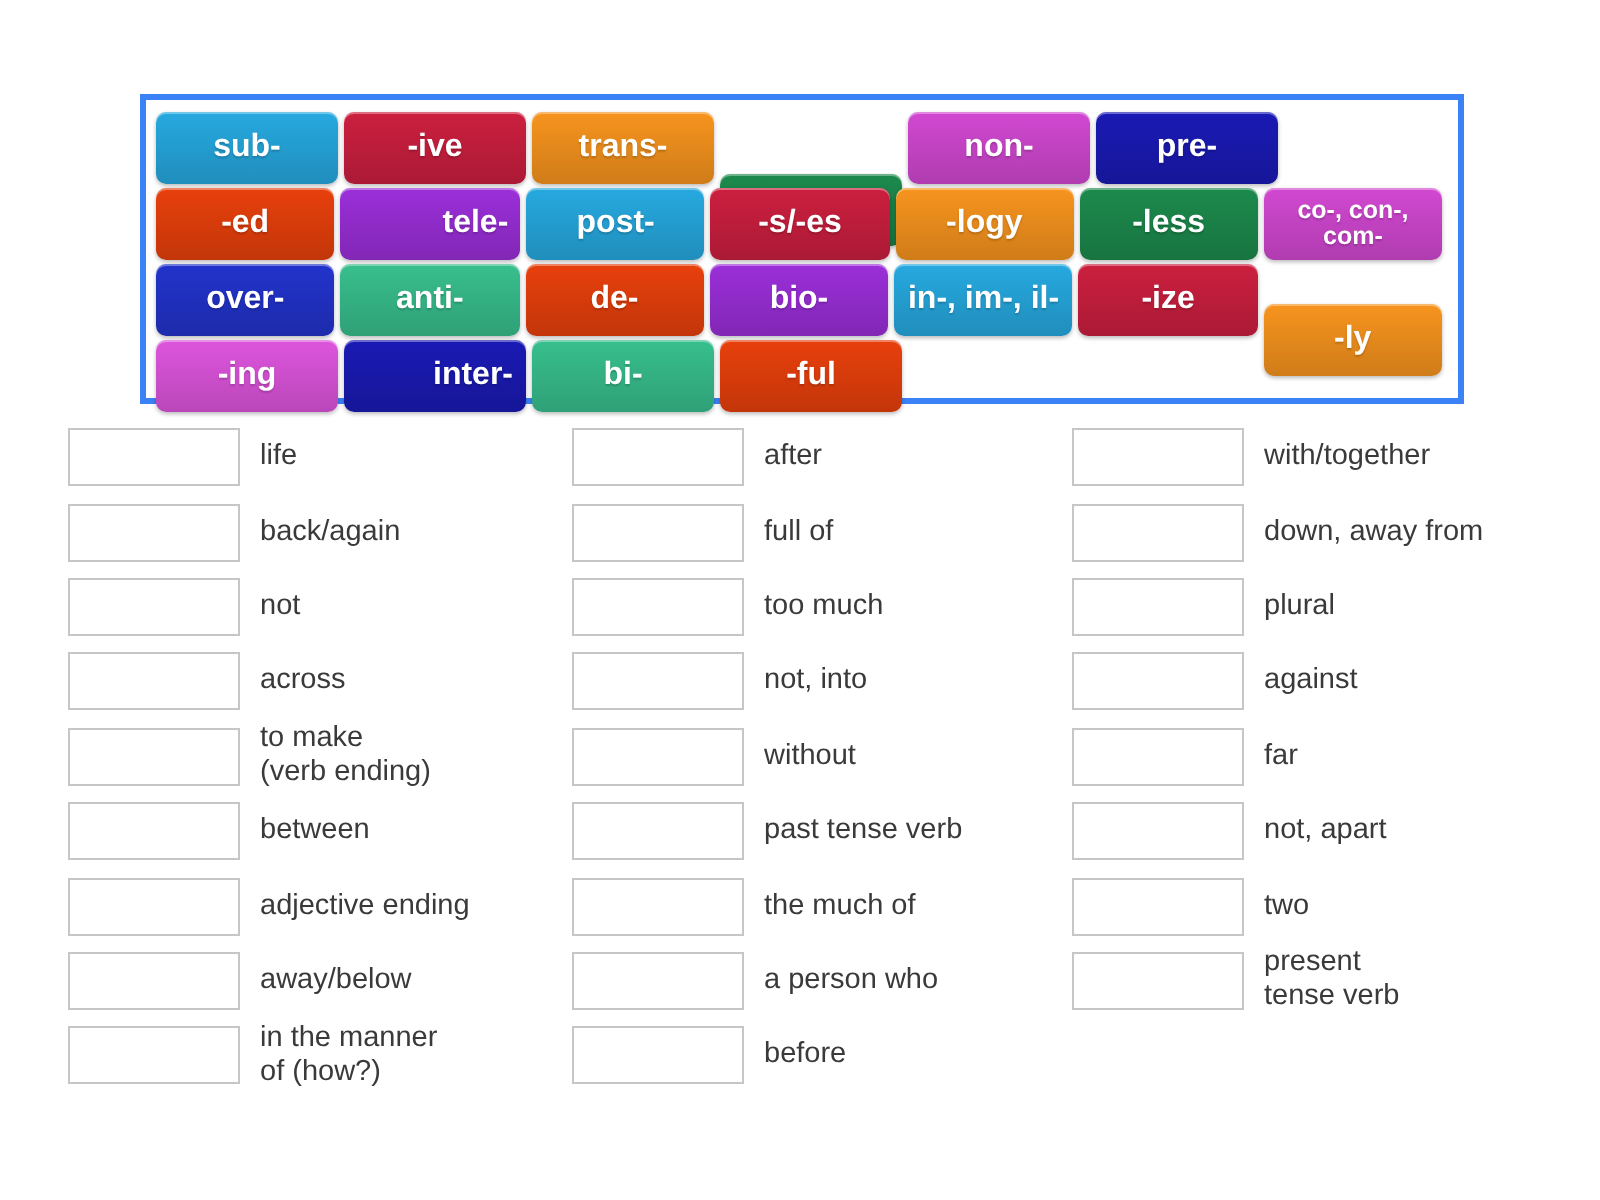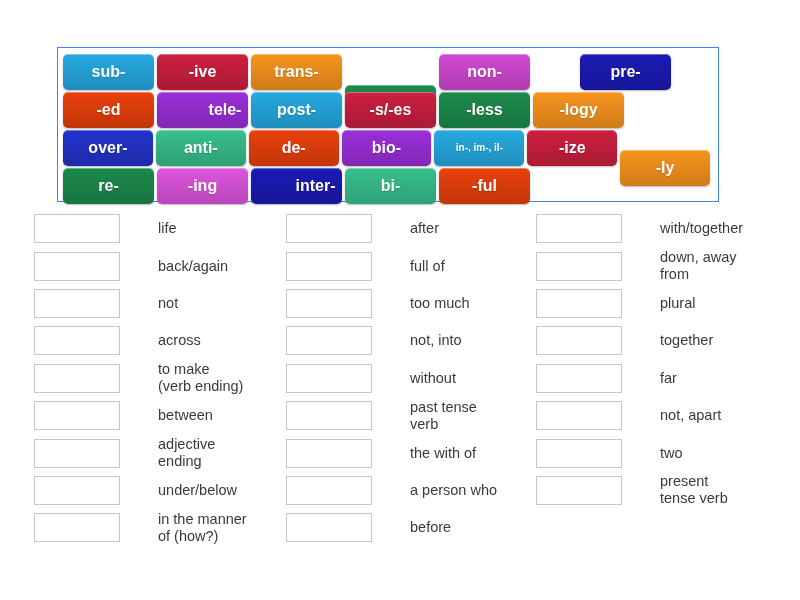--- a/index.html
+++ b/index.html
@@ -13,26 +13,26 @@
     height: 600px;
     font-family: "Liberation Sans", sans-serif;
     -webkit-font-smoothing: antialiased;
     overflow: hidden;
     position: relative;
   }
 
   
   #tile-bank {
     position: absolute;
-    left: 57px;
+    left: 70px;
     top: 47px;
     width: 662px;
     height: 155px;
     background: #ffffff;
-    border: 1px solid #3b82f6;
+    border: 3px solid #3b82f6;
     box-sizing: border-box;
     padding: 6px 5px 5px 5px;
   }
   .tile-row {
     display: flex;
     height: 37px;
     margin-bottom: 1px;
   }
   .tile {
     width: 91px;
@@ -50,21 +50,21 @@
     box-sizing: border-box;
     cursor: pointer;
     user-select: none;
     text-shadow: 0 1px 1px rgba(0,0,0,0.18);
     box-shadow: inset 0 1px 0 rgba(255,255,255,0.35),
                 0 1px 2px rgba(0,0,0,0.28);
     overflow: hidden;
     padding: 0 2px;
   }
   .tile.small { font-size: 12.5px; }
-  .tile.fit   { font-size: 10px; }
+  .tile.fit   { font-size: 16px; }
 
   
   #answer-area {
     position: absolute;
     left: 0;
     top: 210px;
     width: 800px;
     height: 340px;
     display: flex;
   }
@@ -73,21 +73,20 @@
     padding-left: 34px;
     box-sizing: border-box;
   }
   .answer-col.col-2 { padding-left: 36px; }
   .answer-col.col-3 { padding-left: 36px; }
 
   .answer-row {
     height: 37.4px;
     display: flex;
     align-items: center;
-    gap: 28px;
   }
   .drop-box {
     width: 86px;
     height: 29px;
     border: 1px solid #c6c6c6;
     background: #ffffff;
     box-sizing: border-box;
     flex: none;
     cursor: pointer;
   }
@@ -102,41 +101,42 @@
 </head>
 <body>
 
 <div id="tile-bank">
     <div class="tile-row">
       <div class="tile" style="background: linear-gradient(rgb(38, 169, 224) 0%, rgb(32, 142, 188) 100%);">sub-</div>
       <div class="tile" style="background: linear-gradient(rgb(204, 31, 63) 0%, rgb(171, 26, 53) 100%);">-ive</div>
       <div class="tile" style="background: linear-gradient(rgb(247, 148, 30) 0%, rgb(207, 124, 25) 100%);">trans-</div>
       <div class="tile" style="background: linear-gradient(rgb(28, 138, 76) 0%, rgb(24, 116, 64) 100%); margin-top: 31px;">-ist</div>
       <div class="tile" style="background: linear-gradient(rgb(209, 72, 209) 0%, rgb(176, 60, 176) 100%);">non-</div>
-      <div class="tile" style="background: linear-gradient(rgb(26, 26, 181) 0%, rgb(22, 22, 152) 100%); margin-left: 47px;">pre-</div>
+      <div class="tile" style="background: linear-gradient(rgb(26, 26, 181) 0%, rgb(22, 22, 152) 100%);">pre-</div>
     </div>
     <div class="tile-row">
       <div class="tile" style="background: linear-gradient(rgb(232, 64, 12) 0%, rgb(195, 54, 10) 100%);">-ed</div>
       <div class="tile" style="background: linear-gradient(rgb(155, 47, 217) 0%, rgb(130, 39, 182) 100%); padding-left: 47px;">tele-</div>
       <div class="tile" style="background: linear-gradient(rgb(38, 169, 224) 0%, rgb(32, 142, 188) 100%);">post-</div>
       <div class="tile" style="background: linear-gradient(rgb(204, 31, 63) 0%, rgb(171, 26, 53) 100%);">-s/-es</div>
+      <div class="tile" style="background: linear-gradient(rgb(247, 148, 30) 0%, rgb(207, 124, 25) 100%);">-logy</div>
       <div class="tile" style="background: linear-gradient(rgb(28, 138, 76) 0%, rgb(24, 116, 64) 100%);">-less</div>
-      <div class="tile" style="background: linear-gradient(rgb(247, 148, 30) 0%, rgb(207, 124, 25) 100%);">-logy</div>
+      <div class="tile small" style="background: linear-gradient(rgb(209, 72, 209) 0%, rgb(176, 60, 176) 100%);">co-, con-,
+com-</div>
     </div>
     <div class="tile-row">
       <div class="tile" style="background: linear-gradient(rgb(34, 51, 204) 0%, rgb(29, 43, 171) 100%);">over-</div>
       <div class="tile" style="background: linear-gradient(rgb(56, 191, 142) 0%, rgb(47, 160, 119) 100%);">anti-</div>
       <div class="tile" style="background: linear-gradient(rgb(232, 64, 12) 0%, rgb(195, 54, 10) 100%);">de-</div>
       <div class="tile" style="background: linear-gradient(rgb(155, 47, 217) 0%, rgb(130, 39, 182) 100%);">bio-</div>
       <div class="tile fit" style="background: linear-gradient(rgb(38, 169, 224) 0%, rgb(32, 142, 188) 100%);">in-, im-, il-</div>
       <div class="tile" style="background: linear-gradient(rgb(204, 31, 63) 0%, rgb(171, 26, 53) 100%);">-ize</div>
       <div class="tile" style="background: linear-gradient(rgb(247, 148, 30) 0%, rgb(207, 124, 25) 100%); margin-top: 20px;">-ly</div>
     </div>
     <div class="tile-row">
-      <div class="tile" style="background: linear-gradient(rgb(28, 138, 76) 0%, rgb(24, 116, 64) 100%);">re-</div>
       <div class="tile" style="background: linear-gradient(rgb(221, 85, 221) 0%, rgb(186, 71, 186) 100%);">-ing</div>
       <div class="tile" style="background: linear-gradient(rgb(26, 26, 181) 0%, rgb(22, 22, 152) 100%); padding-left: 40px;">inter-</div>
       <div class="tile" style="background: linear-gradient(rgb(56, 191, 142) 0%, rgb(47, 160, 119) 100%);">bi-</div>
       <div class="tile" style="background: linear-gradient(rgb(232, 64, 12) 0%, rgb(195, 54, 10) 100%);">-ful</div>
     </div>
   </div>
 
 <div id="answer-area">
     <div class="answer-col col-1">
       <div class="answer-row">
@@ -163,21 +163,21 @@
       <div class="answer-row">
         <div class="drop-box"></div>
         <div class="answer-label">between</div>
       </div>
       <div class="answer-row">
         <div class="drop-box"></div>
         <div class="answer-label">adjective ending</div>
       </div>
       <div class="answer-row">
         <div class="drop-box"></div>
-        <div class="answer-label">under/below</div>
+        <div class="answer-label">away/below</div>
       </div>
       <div class="answer-row">
         <div class="drop-box"></div>
         <div class="answer-label">in the manner
 of (how?)</div>
       </div>
     </div>
     <div class="answer-col col-2">
       <div class="answer-row">
         <div class="drop-box"></div>
@@ -198,21 +198,21 @@
       <div class="answer-row">
         <div class="drop-box"></div>
         <div class="answer-label">without</div>
       </div>
       <div class="answer-row">
         <div class="drop-box"></div>
         <div class="answer-label">past tense verb</div>
       </div>
       <div class="answer-row">
         <div class="drop-box"></div>
-        <div class="answer-label">the with of</div>
+        <div class="answer-label">the much of</div>
       </div>
       <div class="answer-row">
         <div class="drop-box"></div>
         <div class="answer-label">a person who</div>
       </div>
       <div class="answer-row">
         <div class="drop-box"></div>
         <div class="answer-label">before</div>
       </div>
     </div>
@@ -224,21 +224,21 @@
       <div class="answer-row">
         <div class="drop-box"></div>
         <div class="answer-label">down, away from</div>
       </div>
       <div class="answer-row">
         <div class="drop-box"></div>
         <div class="answer-label">plural</div>
       </div>
       <div class="answer-row">
         <div class="drop-box"></div>
-        <div class="answer-label">together</div>
+        <div class="answer-label">against</div>
       </div>
       <div class="answer-row">
         <div class="drop-box"></div>
         <div class="answer-label">far</div>
       </div>
       <div class="answer-row">
         <div class="drop-box"></div>
         <div class="answer-label">not, apart</div>
       </div>
       <div class="answer-row">

